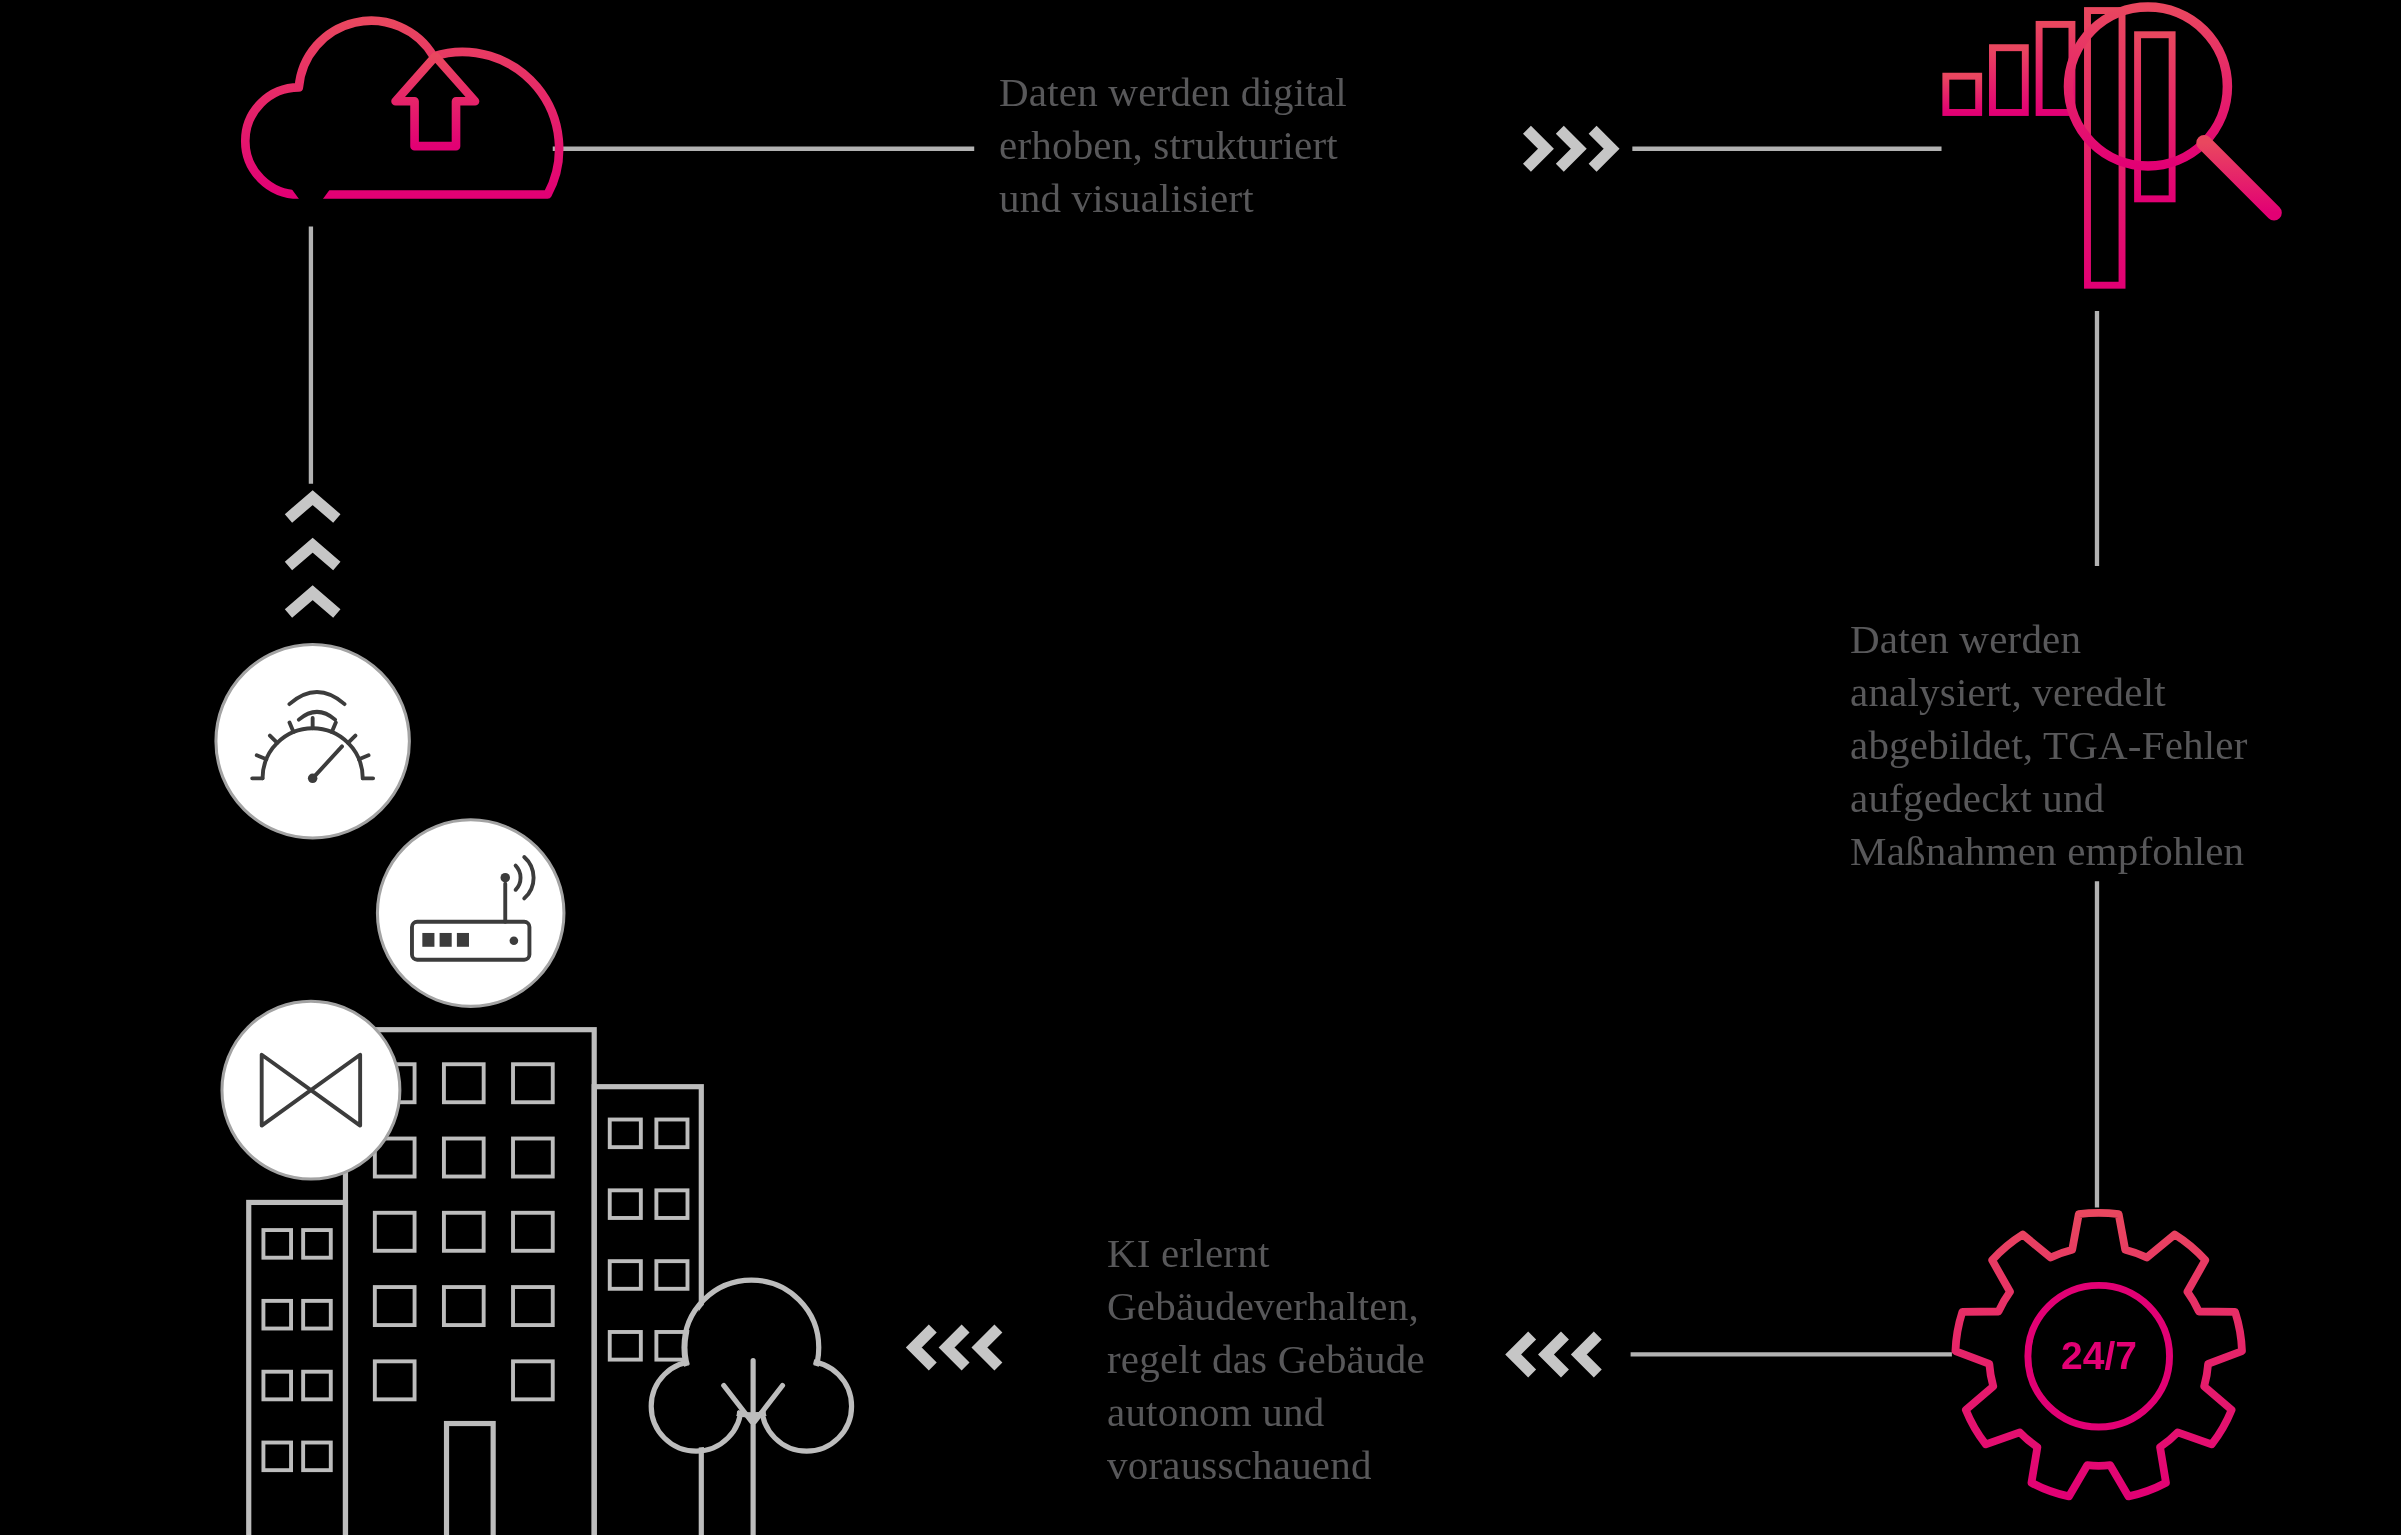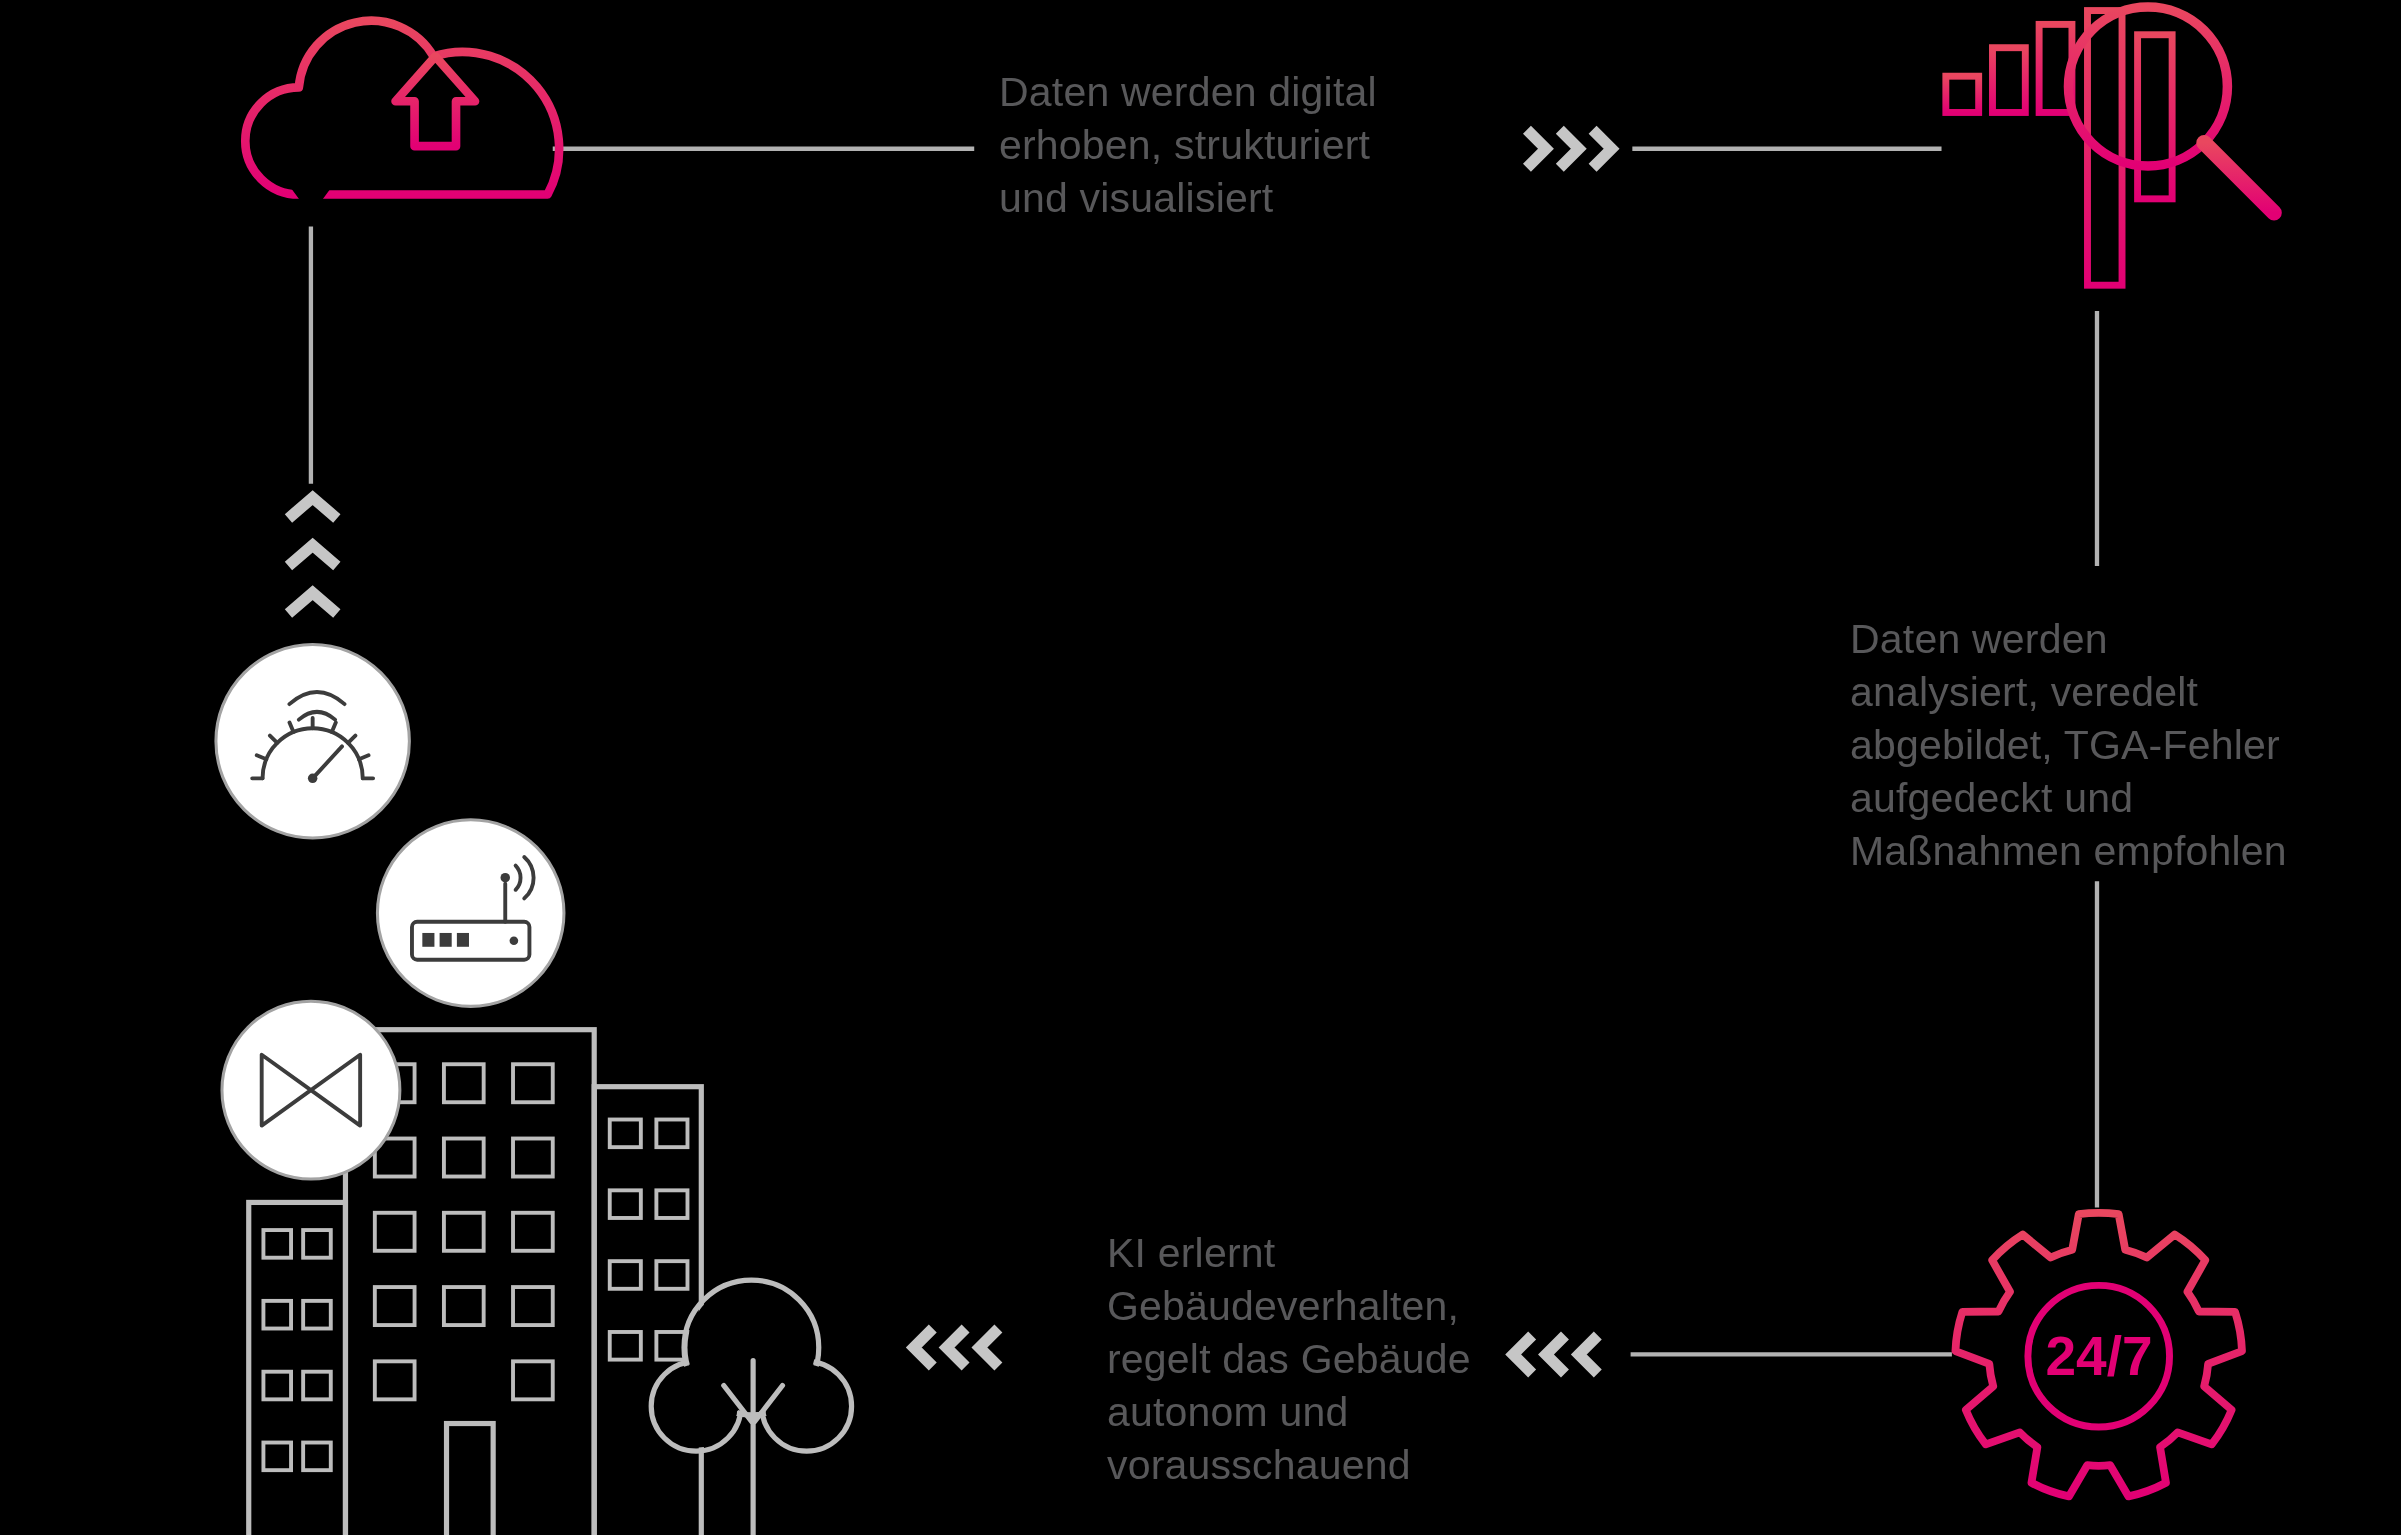--- a/index.html
+++ b/index.html
@@ -4,34 +4,34 @@
 <style>
   html,body{margin:0;padding:0;}
   body{
     width:2401px;height:1536px;position:relative;overflow:hidden;
     background:var(--background,#000);
     font-family:"Liberation Sans", sans-serif;
   }
   #stage{position:absolute;inset:0;}
   .textblock{
     position:absolute;color:var(--text_gray,#58585a);
-    font-size:41px;line-height:53px;white-space:pre-line;letter-spacing:0.2px;
+    font-size:41px;line-height:53px;white-space:pre-line;letter-spacing:0.2px;font-family:Liberation Serif, serif;
   }
   .ln{stroke:var(--line_gray,#b2b2b2);stroke-width:5;fill:none;}
   .chev{stroke:var(--chevron_gray,#c6c6c6);stroke-width:13;fill:none;}
   .bld{stroke:var(--outline_gray,#bdbdbd);stroke-width:6;fill:none;}
   .win{stroke:var(--outline_gray,#bdbdbd);stroke-width:4.5;fill:none;}
   .mask{fill:var(--background,#000);stroke:none;}
   .circ{fill:#ffffff;stroke:var(--circle_border,#a3a3a3);stroke-width:3.5;}
   .glyph{stroke:var(--icon_dark,#3c3c3c);fill:none;stroke-width:4.5;stroke-linecap:round;}
   .glyphfill{fill:var(--icon_dark,#3c3c3c);stroke:none;}
   .magenta-stroke{stroke:var(--magenta,#e20074);fill:none;}
   #gear-label{
     position:absolute;left:2099px;top:1356px;transform:translate(-50%,-50%);
-    color:var(--magenta,#e20074);font-size:55px;font-weight:700;
+    color:var(--magenta,#e20074);font-size:39px;font-weight:700;
   }
 </style>
 </head>
 <body>
 
 <svg id="stage" width="2401" height="1536" viewBox="0 0 2780 1778">
   <defs>
     <linearGradient id="pg" x1="0" y1="0" x2="0" y2="1">
       <stop offset="0" stop-color="#e9475f"></stop>
       <stop offset="1" stop-color="#e20074"></stop>

